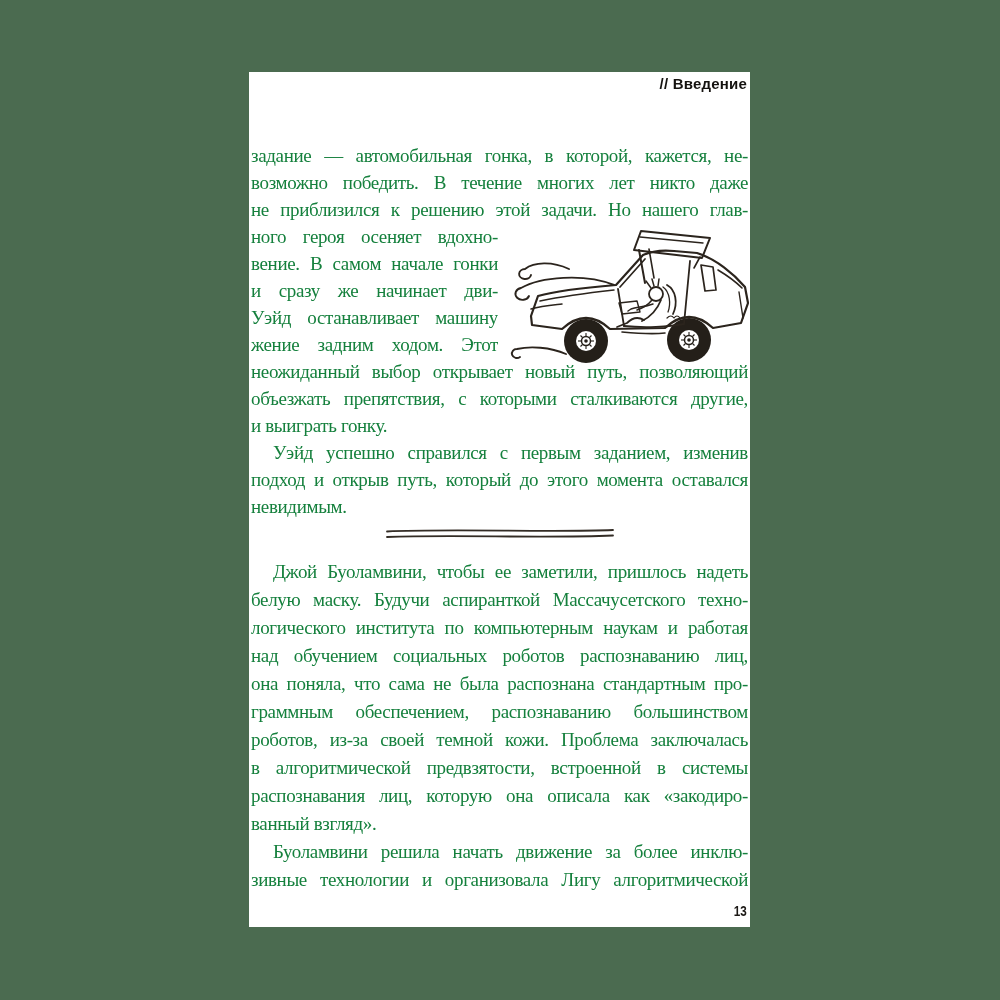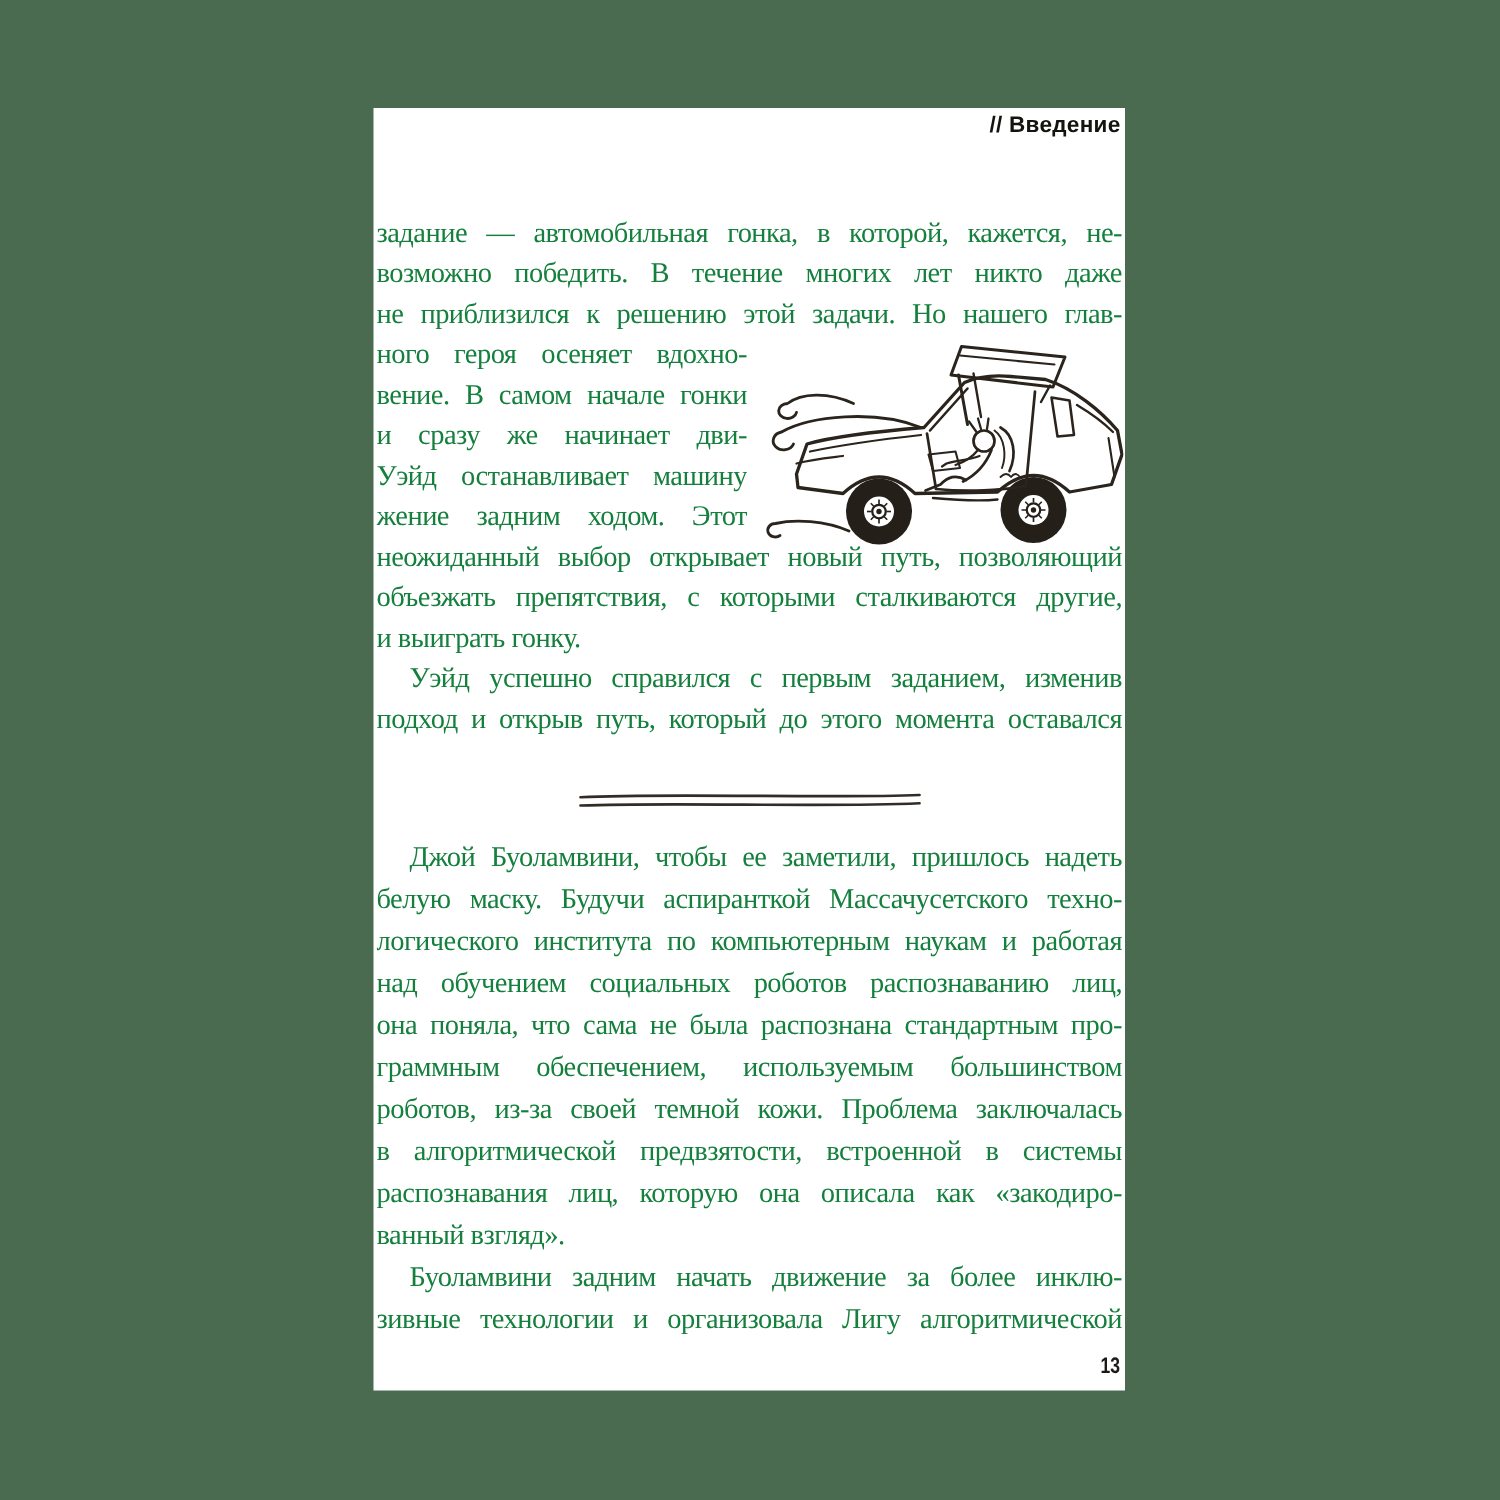--- a/index.html
+++ b/index.html
@@ -41,20 +41,21 @@
         <div class="line narrow">ного героя осеняет вдохно-</div>
         <div class="line narrow">вение. В самом начале гонки</div>
         <div class="line narrow">и сразу же начинает дви-</div>
         <div class="line narrow">Уэйд останавливает машину</div>
         <div class="line narrow">жение задним ходом. Этот</div>
         <div class="line">неожиданный выбор открывает новый путь, позволяющий</div>
         <div class="line">объезжать препятствия, с которыми сталкиваются другие,</div>
         <div class="line end">и выиграть гонку.</div>
         <div class="line indent">Уэйд успешно справился с первым заданием, изменив</div>
         <div class="line">подход и открыв путь, который до этого момента оставался</div>
+        <div class="line end">невидимым.</div>
       </div>
 
     <svg class="car" viewBox="0 0 245 140" aria-hidden="true">
       <g fill="none" stroke="#2b241d" stroke-width="2" stroke-linecap="round" stroke-linejoin="round">
 
         <path d="M65,41 C48,33 30,34 21,41 a6,5 0 1 0 6,6" stroke-width="1.9"></path>
         <path d="M110,57 C80,45 36,49 17,60 a7,6 0 1 0 8,8" stroke-width="1.9"></path>
         <path d="M62,126 C46,119 26,118 13,121 a5,4.5 0 1 0 3,8" stroke-width="1.9"></path>
 
         <path d="M130,22 L137,3 L206,10 L198,30 Z" stroke-width="2"></path>
@@ -131,25 +132,25 @@
         <path d="M2,10 C70,7.5 160,11.5 228,8.5" stroke-width="1.8"></path>
       </g>
     </svg>
 
     <div class="textblock block2">
         <div class="line indent">Джой Буоламвини, чтобы ее заметили, пришлось надеть</div>
         <div class="line">белую маску. Будучи аспиранткой Массачусетского техно-</div>
         <div class="line">логического института по компьютерным наукам и работая</div>
         <div class="line">над обучением социальных роботов распознаванию лиц,</div>
         <div class="line">она поняла, что сама не была распознана стандартным про-</div>
-        <div class="line">граммным обеспечением, используемым большинством</div>
+        <div class="line">граммным обеспечением, распознаванию большинством</div>
         <div class="line">роботов, из-за своей темной кожи. Проблема заключалась</div>
         <div class="line">в алгоритмической предвзятости, встроенной в системы</div>
         <div class="line">распознавания лиц, которую она описала как «закодиро-</div>
         <div class="line end">ванный взгляд».</div>
-        <div class="line indent">Буоламвини задним начать движение за более инклю-</div>
+        <div class="line indent">Буоламвини решила начать движение за более инклю-</div>
         <div class="line">зивные технологии и организовала Лигу алгоритмической</div>
       </div>
 
     <div class="folio">13</div>
 
   </div>
 </div>
 
 </body></html>

